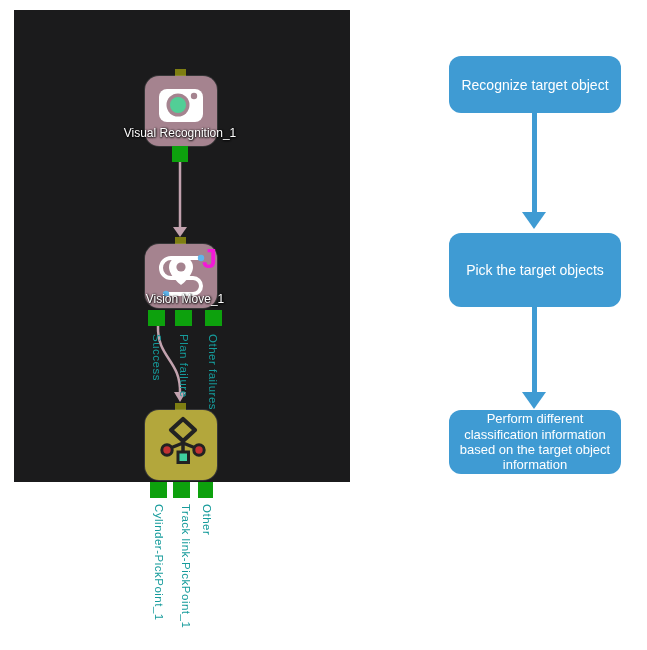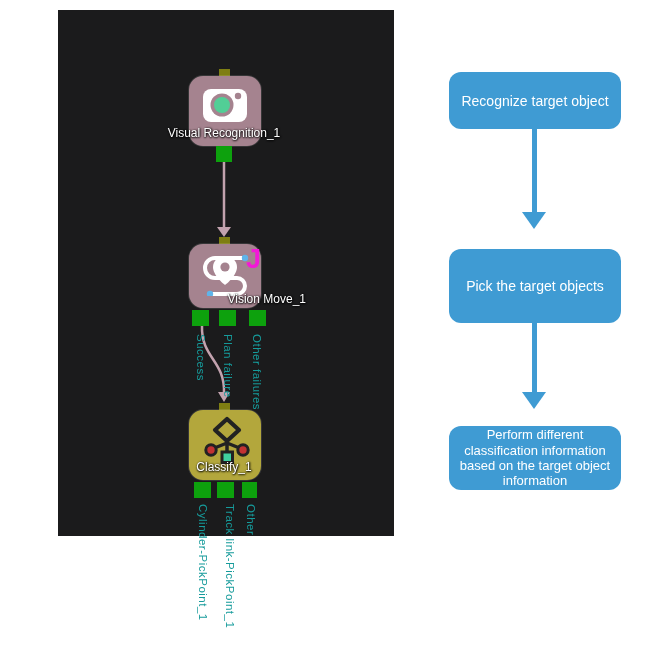--- a/index.html
+++ b/index.html
@@ -1,36 +1,36 @@
 <!DOCTYPE html>
 <html><head>
 <meta charset="utf-8">
 <style>
   html,body{margin:0;padding:0;background:#ffffff;width:647px;height:650px;
     font-family:"Liberation Sans","DejaVu Sans",sans-serif;position:relative;overflow:hidden;}
 
   
-  .canvas{position:absolute;left:14px;top:10px;width:336px;height:526px;background:#1b1b1c;margin-left:44px;}
+  .canvas{position:absolute;left:14px;top:10px;width:336px;height:472px;background:#1b1b1c;}
 
   .node{position:absolute;width:72px;border-radius:14px;box-shadow:0 0 0 1px rgba(255,255,255,.12);}
   .node-mauve{background:#a5838f;}
   .node-yellow{background:#b3a73c;}
   #node-1{left:131px;top:66px;height:70px;}
   #node-2{left:131px;top:234px;height:64px;}
   #node-3{left:131px;top:400px;height:70px;}
 
   .node-icon{position:absolute;}
   #icon-camera{left:144px;top:74px;}
   #icon-route{left:139px;top:240px;}
   #icon-tree{left:144px;top:406px;}
 
   .node-label{position:absolute;width:140px;text-align:center;color:#ffffff;font-size:12px;
     text-shadow:0 1px 2px #000,1px 0 2px #000;white-space:nowrap;}
   #label-1{left:96px;top:116px;}
-  #label-2{left:108px;top:282px;text-align:right;}
+  #label-2{left:101px;top:282px;}
   #label-3{left:96px;top:450px;}
 
   .badge-j{position:absolute;left:188px;top:234px;color:#f318d8;font-size:27px;font-weight:bold;
     font-family:"Liberation Sans",sans-serif;}
 
   .port{position:absolute;}
   .port-in{width:11px;height:7px;background:#7e7e12;}
   .port-out{width:16px;height:16px;background:#0da10d;}
   #p1-in {left:161px;top:59px;}
   #p1-out{left:158px;top:136px;}
@@ -49,21 +49,21 @@
     color:#169b9b;font-size:11.5px;white-space:nowrap;letter-spacing:.5px;}
   #vl-success{left:137px;top:324px;}
   #vl-plan   {left:164px;top:324px;}
   #vl-otherf {left:193px;top:324px;}
   #vl-cyl    {left:139px;top:494px;}
   #vl-track  {left:166px;top:494px;}
   #vl-other  {left:187px;top:494px;}
 
   
   .flowbox{position:absolute;left:449px;width:172px;background:#3f9bd3;border-radius:12px;
-    color:#fff;display:flex;align-items:center;justify-content:center;text-align:center;margin-top:16px;}
+    color:#fff;display:flex;align-items:center;justify-content:center;text-align:center;}
   #fbox-1{top:56px;height:57px;font-size:14px;}
   #fbox-2{top:233px;height:74px;font-size:14px;}
   #fbox-3{top:410px;height:60px;font-size:13px;line-height:1.18;padding:2px 7px;width:158px;}
 
   .flow-line{position:absolute;left:532px;width:5px;background:#3f9bd3;}
   #fline-1{top:113px;height:100px;}
   #fline-2{top:294px;height:99px;}
   .flow-head{position:absolute;left:522px;width:0;height:0;
     border-left:12px solid transparent;border-right:12px solid transparent;
     border-top:17px solid #3f9bd3;}
@@ -113,21 +113,20 @@
 
   <div class="port port-in" id="p3-in"></div>
   <div class="node node-yellow" id="node-3"></div>
   <svg class="node-icon" id="icon-tree" width="50" height="48" viewBox="0 0 50 48">
     <path d="M25,22 V30 M25,27 L10,33 M25,27 L40,33 M25,30 V38" stroke="#222222" stroke-width="3.5" fill="none"></path>
     <path d="M25,3 L37,14 L25,25 L13,14 Z" fill="none" stroke="#222222" stroke-width="4.2" stroke-linejoin="round"></path>
     <circle cx="9" cy="34" r="5.2" fill="#c23232" stroke="#222222" stroke-width="3"></circle>
     <circle cx="41" cy="34" r="5.2" fill="#c23232" stroke="#222222" stroke-width="3"></circle>
     <rect x="20" y="36" width="10.5" height="10.5" fill="#3fd0a0" stroke="#222222" stroke-width="3"></rect>
   </svg>
-  <div class="node-label" id="label-3">Classify_1</div>
   <div class="port port-out" id="p3-out-a"></div>
   <div class="port port-out" id="p3-out-b"></div>
   <div class="port port-out" id="p3-out-c"></div>
   <div class="vlabel" id="vl-cyl">Cylinder-PickPoint_1</div>
   <div class="vlabel" id="vl-track">Track link-PickPoint_1</div>
   <div class="vlabel" id="vl-other">Other</div>
 </div>
 
 <div class="flowbox" id="fbox-1">Recognize target object</div>
 <div class="flow-line" id="fline-1"></div>

